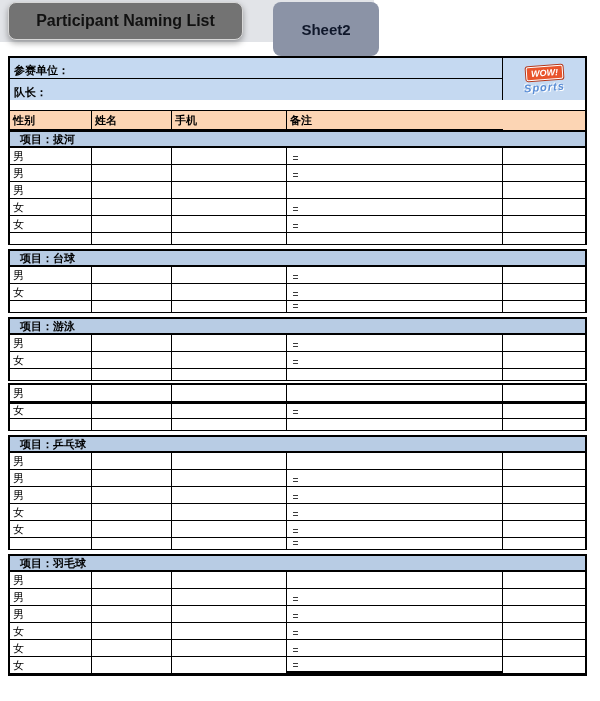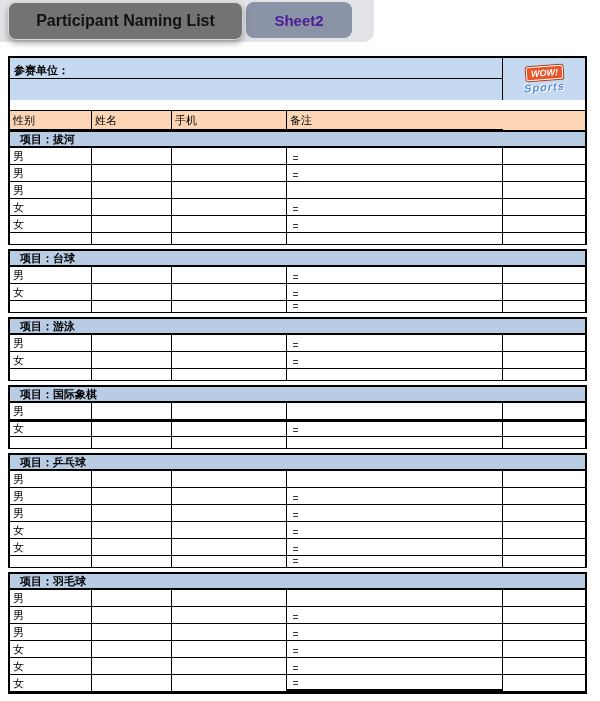--- a/index.html
+++ b/index.html
@@ -3,40 +3,40 @@
 <meta charset="utf-8">
 <style>
   * { margin:0; padding:0; box-sizing:border-box; }
   html,body { width:600px; height:701px; background:#fff; font-family:"Liberation Sans","DejaVu Sans",sans-serif; }
   #stage { position:relative; width:600px; height:701px; overflow:hidden; background:#fff; }
 
   
   .tabs-bg { position:absolute; left:0; top:0; width:374px; height:42px; background:#e2e4e8; border-radius:0 0 10px 0; }
   .tab { position:absolute; display:flex; align-items:center; justify-content:center; font-weight:bold; cursor:pointer; }
   .tab-active { left:8px; top:2px; width:235px; height:38px; background:#737373; border:1px solid #d7d7d7; border-radius:8px; box-shadow:0 3px 6px rgba(0,0,0,0.35); font-size:16px; color:#111; z-index:2; }
-  .tab-inactive { left:246px; top:2px; width:106px; height:36px; background:var(--tab-gray,#8b93a6); border-radius:8px; font-size:15px; color:#4c1d95; z-index:1; }
+  .tab-inactive { left:273px; top:2px; width:106px; height:54px; background:var(--tab-gray,#8b93a6); border-radius:8px; font-size:15px; color:#0f172a; z-index:1; }
 
   
   .sheet-table { position:absolute; left:8px; top:56px; width:579px; border:2px solid #000; background:#fff; }
   .grid-row { display:grid; grid-template-columns:82px 80px 115px 216px 1fr; }
   .cell { border-right:1px solid #000; border-bottom:1px solid #000; display:flex; align-items:center; padding-left:3px; font-size:11px; overflow:hidden; }
   .cell:last-child { border-right:none; }
 
   .top-block { display:grid; grid-template-columns:493px 1fr; background:var(--header-blue,#c5d9f1); }
   .form-col { border-right:1px solid #000; }
   .form-row { height:21px; display:flex; align-items:flex-end; padding-left:4px; font-weight:bold; font-size:11px; color:#000; }
   .form-row.first { border-bottom:1px solid #000; }
   .logo-cell { height:42px; display:flex; flex-direction:column; align-items:center; justify-content:center; }
   .wow-badge { background:var(--logo-orange,#e8542b); color:#fff; font-weight:bold; font-style:italic; font-size:9px; line-height:12px; padding:0 4px; border:1px solid #fff; box-shadow:0 0 0 1px #b5391c; border-radius:2px; transform:rotate(-4deg); }
   .wow-sports { color:var(--logo-blue,#5b8ed6); font-weight:bold; font-style:italic; font-size:11px; letter-spacing:1px; transform:rotate(-4deg); text-shadow:1px 1px 0 #fff,-1px -1px 0 #eef4fb; margin-top:1px; }
 
   .spacer-row { height:11px; border-bottom:1px solid #000; background:#fff; }
 
   .col-header-row { background:var(--column-tan,#fcd5b4); }
-  .col-header-row .cell { height:19px; font-weight:normal; }
+  .col-header-row .cell { height:19px; font-weight:bold; }
 
   .sec-header { height:18px; border-top:2px solid #000; border-bottom:2px solid #000; background:var(--section-blue,#b8cce4); display:flex; align-items:center; padding-left:10px; font-weight:bold; font-size:11px; }
   .data-row .cell { height:17px; }
   .empty-row .cell { height:12px; }
   .row-selected { box-shadow:0 0 0 2px #000; position:relative; z-index:3; }
   .gap { height:4px; background:#fff; margin:0 -2px; }
   .email-cell { align-items:flex-end; }
   .dash-mark { display:block; width:5px; height:4px; border-top:1px solid #3a3a3a; border-bottom:1px solid #3a3a3a; margin:0 0 4px 3px; }
   .thick-bottom { border-bottom:3px solid #000; }
 </style>
@@ -51,20 +51,23 @@
   <div class="tab tab-inactive">
     <span>Sheet2</span>
   </div>
 
   <div class="sheet-table">
     <div class="top-block">
       <div class="form-col">
         <div class="form-row first">
           <span>参赛单位：</span>
         </div>
+        <div class="form-row">
+          <span>队长：</span>
+        </div>
       </div>
       <div class="logo-cell">
         <div class="wow-badge">WOW!</div>
         <div class="wow-sports">Sports</div>
       </div>
     </div>
 
     <div class="spacer-row"></div>
 
     <div class="grid-row col-header-row" id="col-header">
@@ -208,23 +211,20 @@
           <div class="cell"></div>
         </div>
         <div class="grid-row empty-row">
           <div class="cell"></div>
           <div class="cell"></div>
           <div class="cell"></div>
           <div class="cell email-cell"></div>
           <div class="cell"></div>
         </div>
         <div class="gap"></div>
-        <div class="sec-header">
-          <span>项目：国际象棋</span>
-        </div>
         <div class="grid-row data-row row-selected">
           <div class="cell">
             <span>男</span>
           </div>
           <div class="cell"></div>
           <div class="cell"></div>
           <div class="cell email-cell"></div>
           <div class="cell"></div>
         </div>
         <div class="grid-row data-row">

